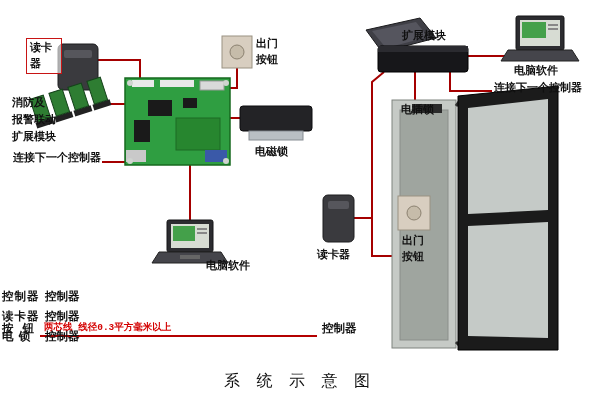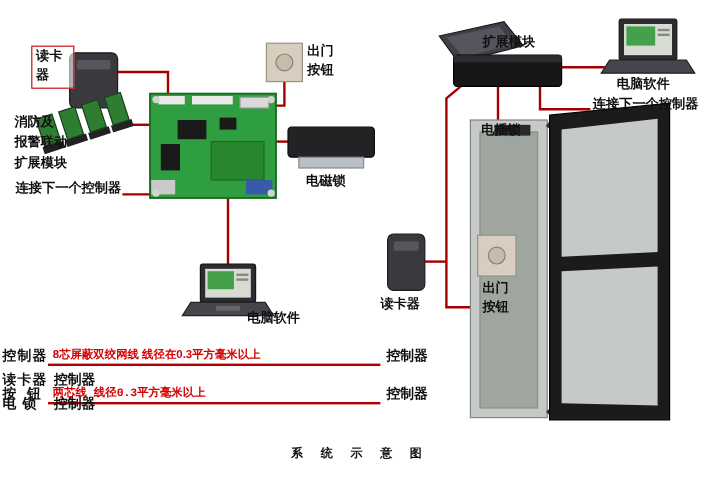--- a/index.html
+++ b/index.html
@@ -18,21 +18,21 @@
   }
   .spec-left{flex:0 0 38px;font-size:11.5px;font-weight:bold;letter-spacing:1px;}
   .spec-line{flex:1 1 auto;position:relative;border-bottom:2px solid #b40000;height:15px;}
   .spec-text{
     position:absolute;left:4px;bottom:1px;color:#d40000;font-size:9.5px;font-weight:bold;
     white-space:nowrap;letter-spacing:0px;
   }
   .spec-right{flex:0 0 40px;font-size:11.5px;font-weight:bold;padding-left:5px;}
   .diagram-title{
     position:absolute;left:140px;top:371px;width:320px;z-index:3;text-align:center;
-    font-size:10px;font-weight:bold;letter-spacing:6px;color:#111;
+    font-size:16px;font-weight:normal;letter-spacing:6px;color:#111;
   }
 </style>
 </head>
 <body>
 
 <div class="stage">
 
   <svg class="art" viewBox="0 0 600 400">
 
     <g stroke="#a50000" stroke-width="2" fill="none">
@@ -171,23 +171,20 @@
 
   <div class="lbl" style="left:401px;top:102px;">电插锁</div>
 
   <div class="lbl" style="left:317px;top:247px;">读卡器</div>
 
   <div class="lbl" style="left:402px;top:233px;">出门
 按钮</div>
 
   <div class="spec-row" style="top:286px;">
     <span class="spec-left">控制器</span>
-    <span class="spec-line">
-      <span class="spec-text">8芯屏蔽双绞网线  线径在0.3平方毫米以上</span>
-    </span>
     <span class="spec-right">控制器</span>
   </div>
 
   <div class="spec-row" style="top:306px;">
     <span class="spec-left">读卡器</span>
     <span class="spec-right">控制器</span>
   </div>
 
   <div class="spec-row" style="top:318px;font-family:Liberation Mono, monospace;">
     <span class="spec-left">按  钮</span>

